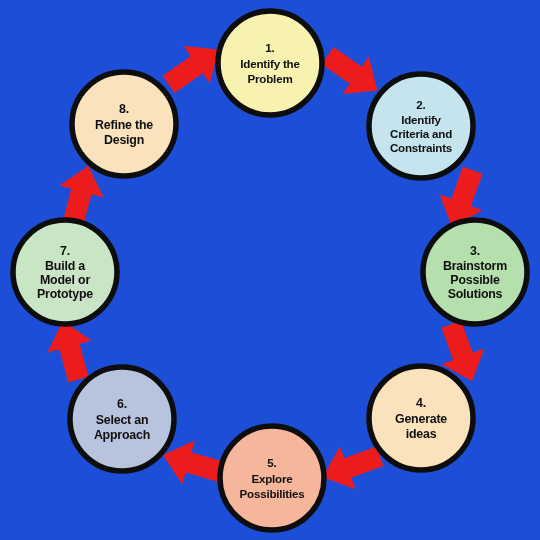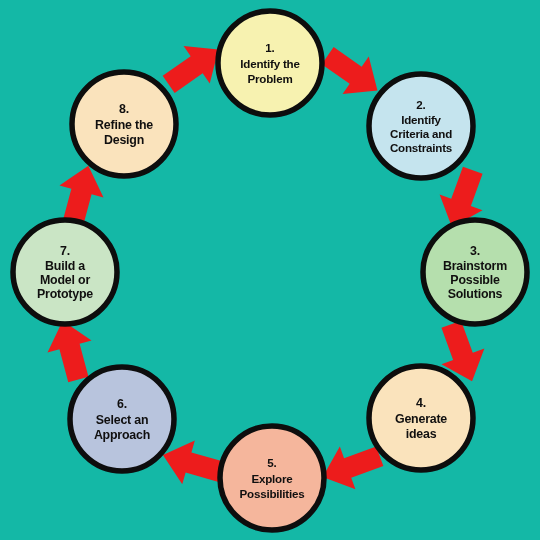--- a/index.html
+++ b/index.html
@@ -7,21 +7,21 @@
     padding: 0;
     background: #ffffff;
   }
   body {
     font-family: "Liberation Sans", sans-serif;
   }
   #stage {
     position: relative;
     width: 540px;
     height: 540px;
-    background: #14b8a6;
+    background: #1d4ed8;
     overflow: hidden;
   }
   #cycle-svg {
     position: absolute;
     top: 0;
     left: 0;
     width: 540px;
     height: 540px;
   }
   .node-circle {

